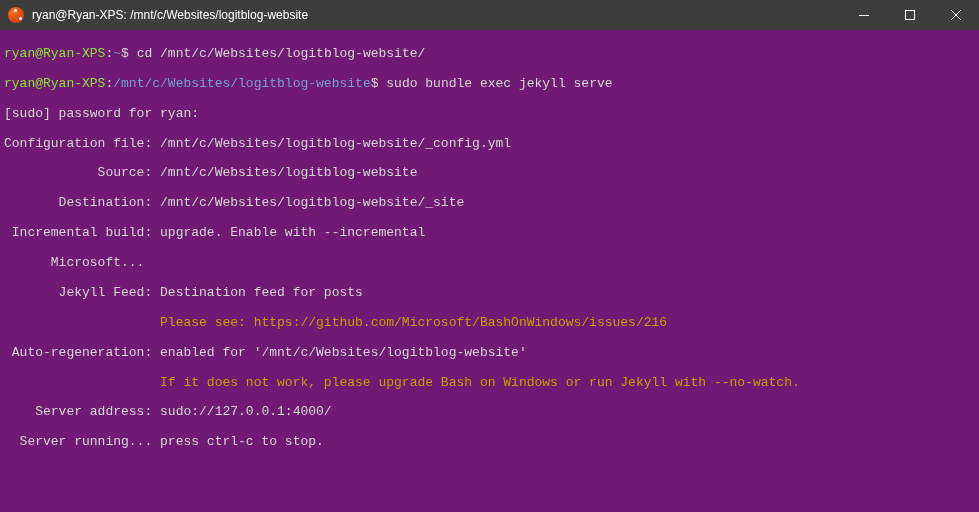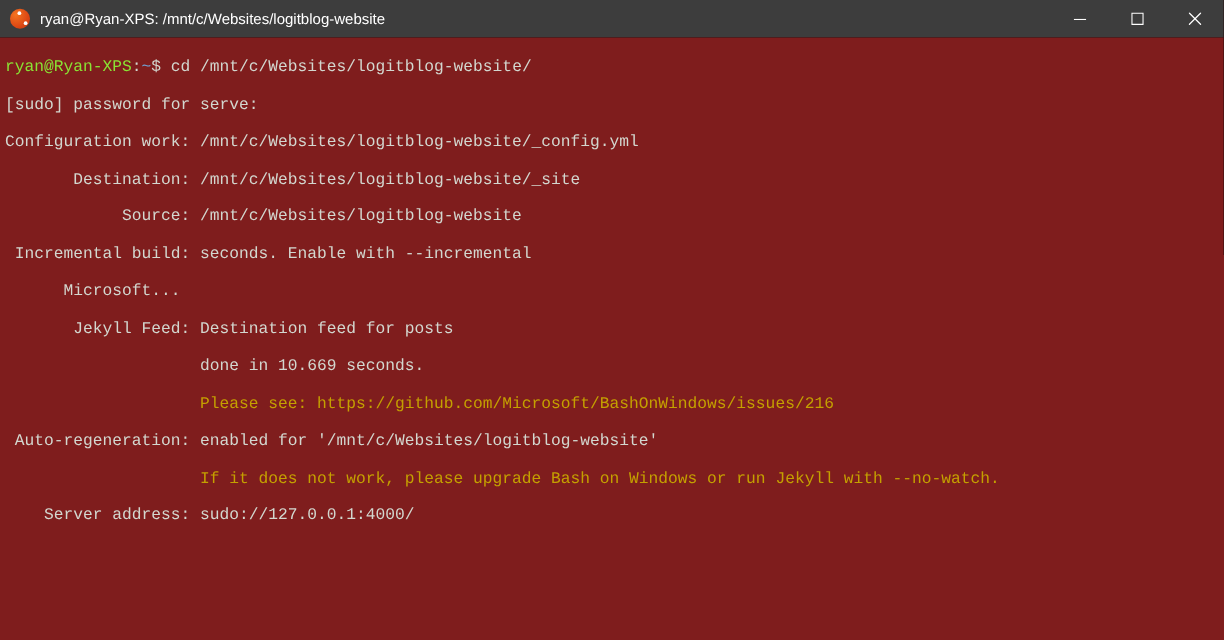--- a/index.html
+++ b/index.html
@@ -64,21 +64,21 @@
       height: 100%;
       display: flex;
       align-items: center;
       justify-content: center;
       color: #fff;
       font-family: 'Segoe UI', sans-serif;
       font-size: 10px;
     }
     .terminal {
       flex: 1;
-      background: #7f1d1d;
+      background: #701a75;
       color: #fff;
       padding: 2px 4px;
       line-height: 1.15;
       white-space: pre;
       overflow: hidden;
     }
     .line { display: block; }
     .gb { color: #8ae234; }
     .bb { color: #729fcf; }
     .w { color: #d3d7cf; }
@@ -104,27 +104,28 @@
       </div>
       <div class="win-btn close">
         <svg width="10" height="10" viewBox="0 0 10 10">
             <path d="M0 0 L10 10 M10 0 L0 10" stroke="#fff" stroke-width="1"></path>
           </svg>
       </div>
     </div>
   </div>
   <div class="terminal">
 <span class="line"><span class="gb">ryan@Ryan-XPS</span><span class="w">:</span><span class="bb">~</span><span class="w">$ </span><span class="w">cd /mnt/c/Websites/logitblog-website/</span></span>
-<span class="line w">[sudo] password for serve:</span>
-<span class="line w">Configuration work: /mnt/c/Websites/logitblog-website/_config.yml</span>
+<span class="line"><span class="gb">ryan@Ryan-XPS</span><span class="w">:</span><span class="bb">/mnt/c/Websites/logitblog-website</span><span class="w">$ </span><span class="w">sudo bundle exec jekyll serve</span></span>
+<span class="line w">[sudo] password for ryan:</span>
+<span class="line w">Configuration file: /mnt/c/Websites/logitblog-website/_config.yml</span>
+<span class="line w">            Source: /mnt/c/Websites/logitblog-website</span>
 <span class="line w">       Destination: /mnt/c/Websites/logitblog-website/_site</span>
-<span class="line w">            Source: /mnt/c/Websites/logitblog-website</span>
-<span class="line w"> Incremental build: seconds. Enable with --incremental</span>
+<span class="line w"> Incremental build: upgrade. Enable with --incremental</span>
 <span class="line w">      Microsoft...</span>
 <span class="line w">       Jekyll Feed: Destination feed for posts</span>
-<span class="line w">                    done in 10.669 seconds.</span>
 <span class="line y">                    Please see: https://github.com/Microsoft/BashOnWindows/issues/216</span>
 <span class="line w"> Auto-regeneration: enabled for '/mnt/c/Websites/logitblog-website'</span>
 <span class="line y">                    If it does not work, please upgrade Bash on Windows or run Jekyll with --no-watch.</span>
 <span class="line w">    Server address: sudo://127.0.0.1:4000/</span>
+<span class="line w">  Server running... press ctrl-c to stop.</span>
 
   </div>
 </div>
 
 </body></html>

